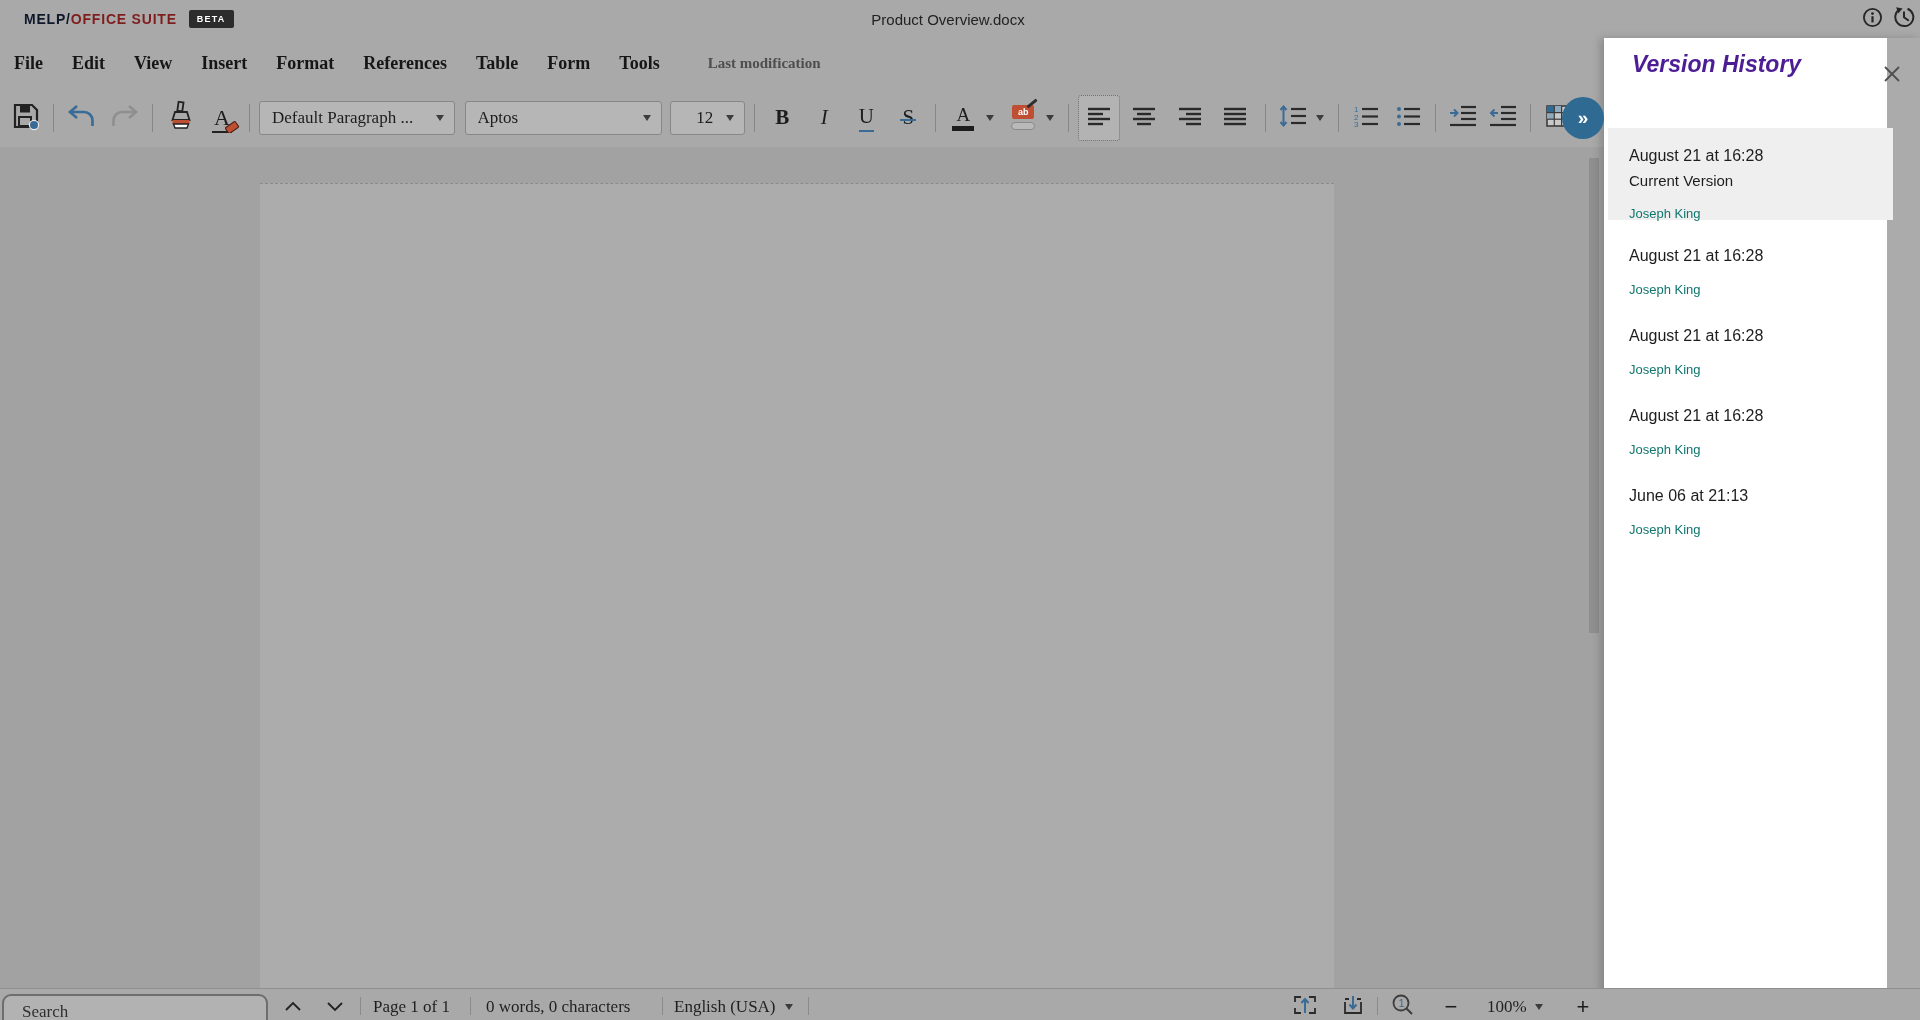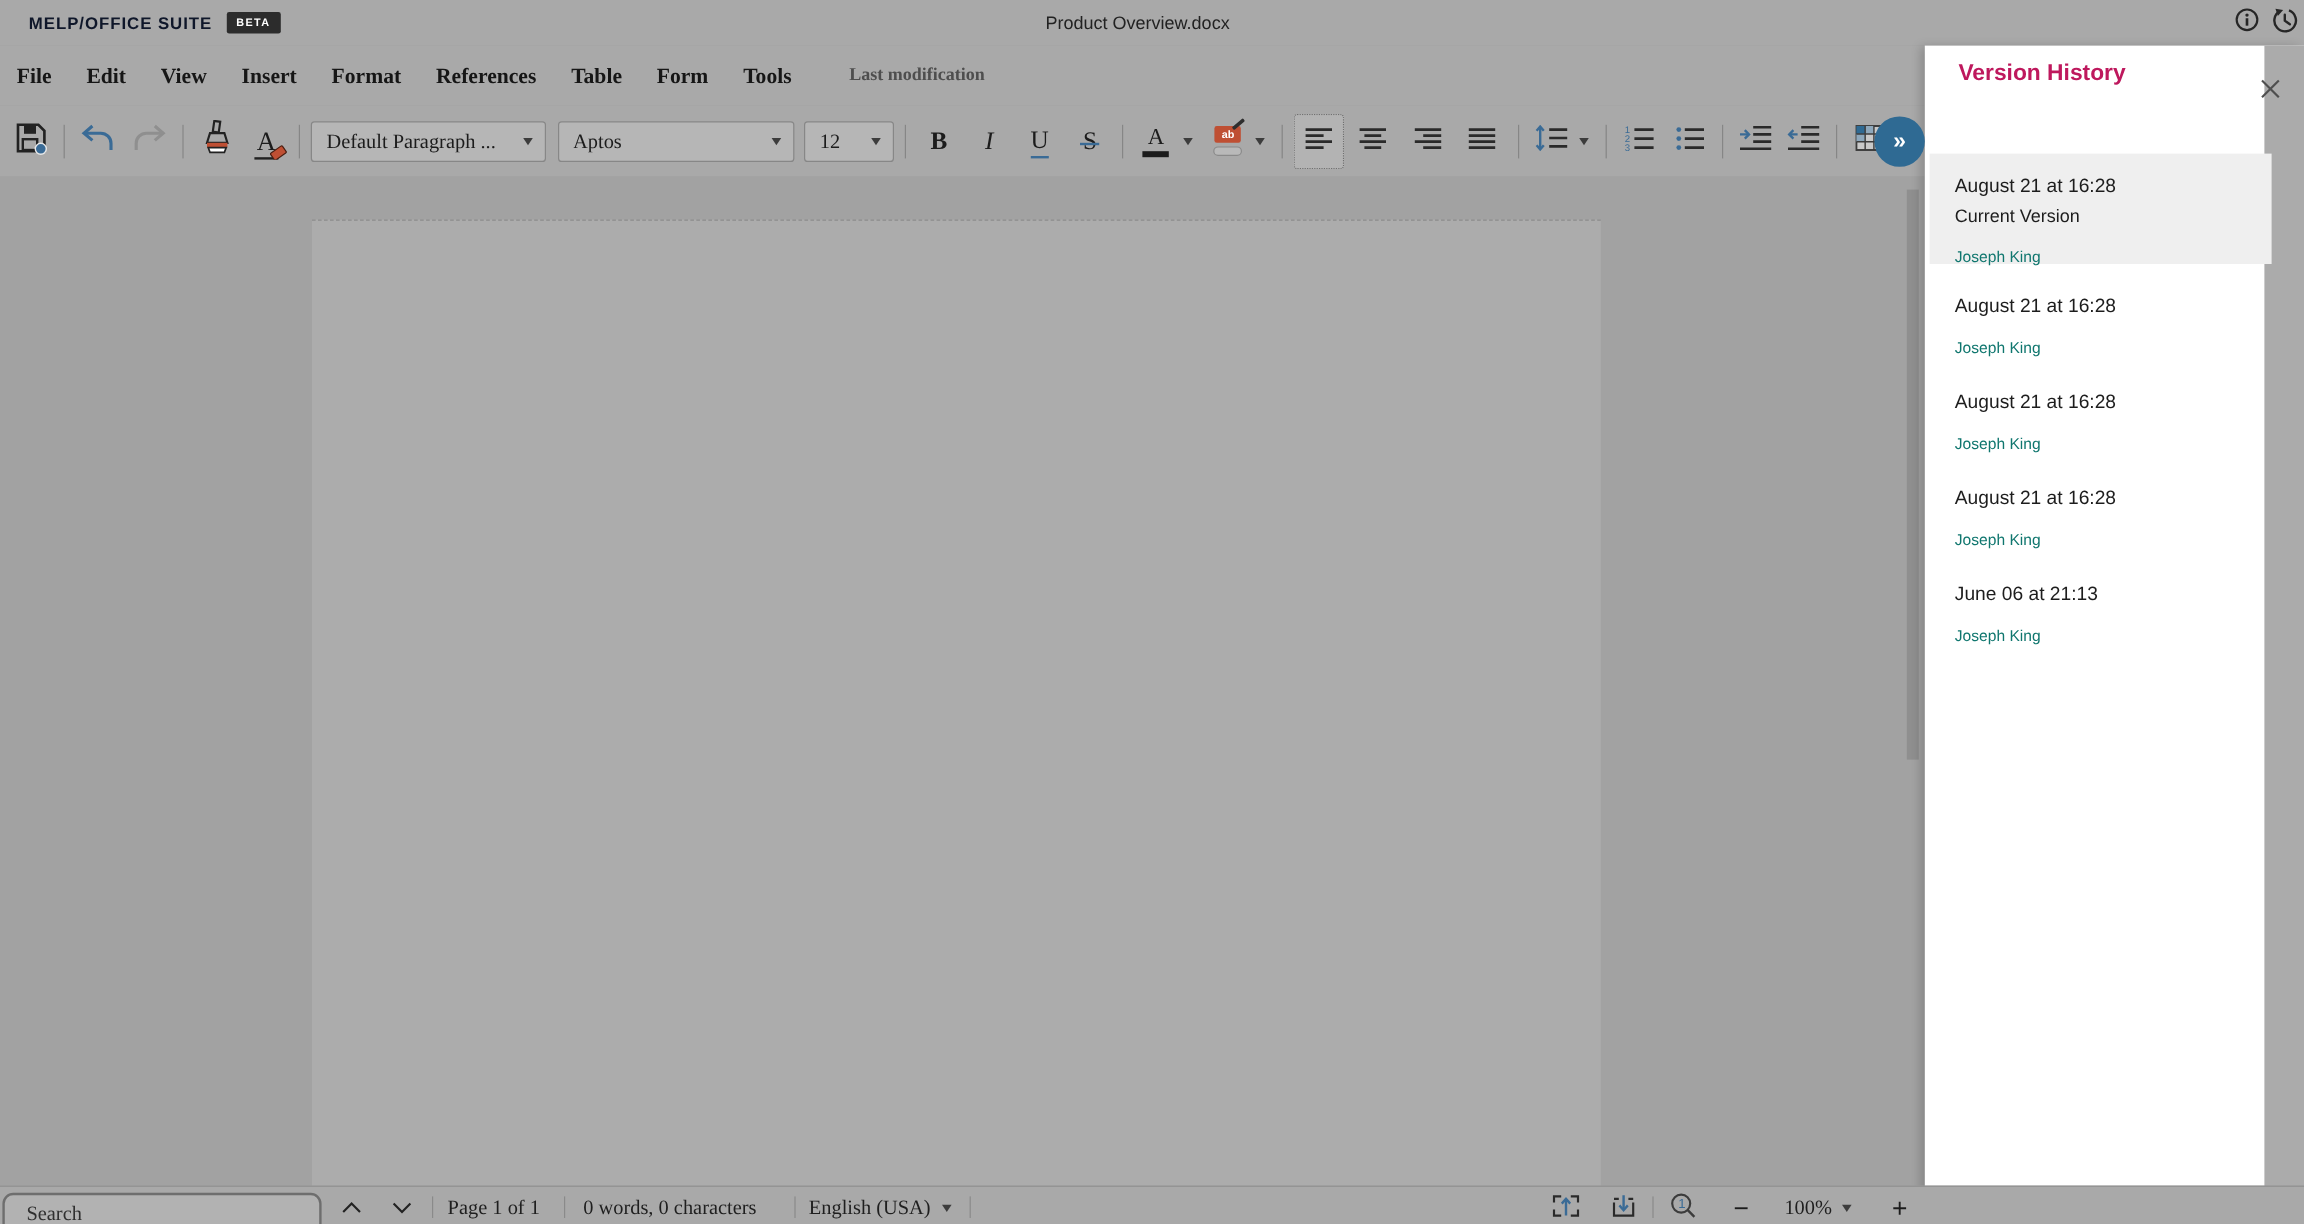--- a/index.html
+++ b/index.html
@@ -4,21 +4,21 @@
 <style>
   * { box-sizing: border-box; margin: 0; padding: 0; }
   html,body { width:1920px; height:1020px; overflow:hidden; }
   body { position:relative; background:#a2a2a2; font-family:"Liberation Sans", sans-serif; }
 
   
   .topbar { position:absolute; left:0; top:0; width:1920px; height:38px; background:#a9a9a9; }
   .brand { position:absolute; left:24px; top:0; height:38px; display:flex; align-items:center;
            font-weight:bold; font-size:14px; letter-spacing:.8px; }
   .brand .melp, .brand .slash { color:#0f172a; }
-  .brand .suite { color:#0f172a; }
+  .brand .suite { color:#7f1d1d; }
   .beta-badge { margin-left:12px; background:#2c2c2c; color:#fff; font-size:9px; font-weight:bold;
                 letter-spacing:1.2px; padding:4px 8px; border-radius:2px; }
   .doc-title { position:absolute; left:948px; top:0; transform:translateX(-50%); height:38px;
                display:flex; align-items:center; font-size:15px; color:#222; }
   .topbar-btn { position:absolute; top:7px; width:24px; height:24px; display:flex;
                 align-items:center; justify-content:center; cursor:pointer; }
   .tb-info { left:1860px; } .tb-history { left:1892px; }
 
   
   .menubar { position:absolute; left:0; top:38px; width:1604px; height:50px; background:#a9a9a9;
@@ -67,21 +67,21 @@
   .doc-area { position:absolute; left:0; top:147px; width:1604px; height:841px; background:#a2a2a2; }
   .page { position:absolute; left:260px; top:36px; width:1074px; height:820px; background:#acacac;
           border-top:1px dashed #8a8a8a; }
   .doc-scrollbar { position:absolute; left:1589px; top:158px; width:10px; height:475px;
                    background:#8f8f8f; cursor:pointer; }
 
   
   .panel { position:absolute; left:1604px; top:38px; width:316px; height:982px; background:#ffffff;
            box-shadow:-4px 0 8px rgba(0,0,0,0.18); }
   .panel-gutter { position:absolute; right:0; top:0; width:33px; height:100%; background:#ababab; }
-  .panel-title { position:absolute; left:28px; top:13px; font-size:19px; font-weight:bold; color:#be185d; }
+  .panel-title { position:absolute; left:28px; top:13px; font-size:23px; font-weight:bold; color:#4c1d95;font-style:italic; }
   .panel-close { position:absolute; left:278px; top:28px; width:20px; height:20px; display:flex;
                  align-items:center; justify-content:center; cursor:pointer; z-index:3; }
   .ver-list { position:absolute; left:4px; top:90px; width:285px; }
   .ver-entry { padding:26px 0 0 21px; height:80px; cursor:pointer; }
   .ver-entry.current { padding-top:18px; height:92px; background:#efefef; }
   .ver-date { font-size:16px; color:#1d1d1d; line-height:19px; }
   .ver-label { font-size:15px; color:#1d1d1d; margin-top:7px; line-height:17px; }
   .ver-author { font-size:13px; color:#0f766e; margin-top:17px; line-height:15px; }
 
   
@@ -192,21 +192,21 @@
   </div>
   <div class="tsep"></div>
   <div class="dd" style="width:198px;">
     <span class="dd-label">Default Paragraph ...</span>
     <span class="caret sm"></span>
   </div>
   <div class="dd" style="width:200px; margin-left:10px;">
     <span class="dd-label">Aptos</span>
     <span class="caret sm"></span>
   </div>
-  <div class="dd" style="width:76px; margin-left:8px;">
+  <div class="dd" style="width:76px; margin-left:8px;text-align:center;">
     <span class="dd-label">12</span>
     <span class="caret sm"></span>
   </div>
   <div class="tsep"></div>
   <div class="tbtn">
       <span class="glyph glyph-b">B</span>
     </div>
   <div class="tbtn" style="margin-left:6px;">
       <span class="glyph glyph-i">I</span>
     </div>

